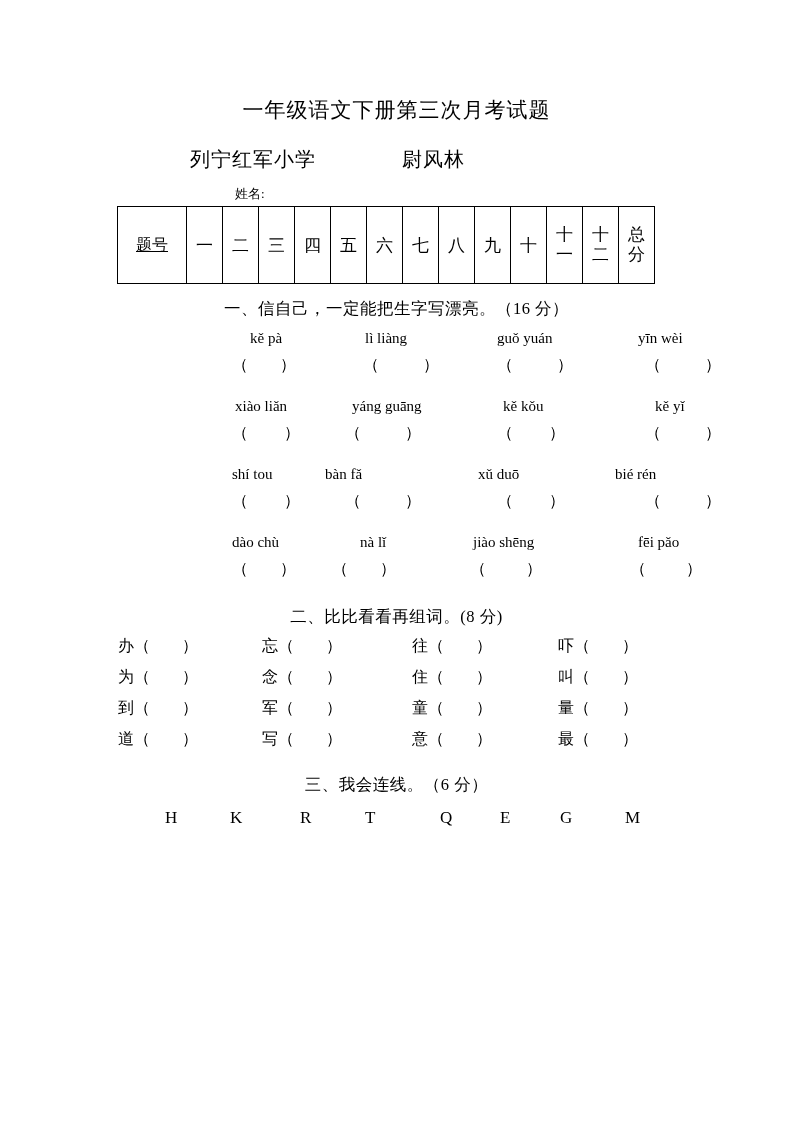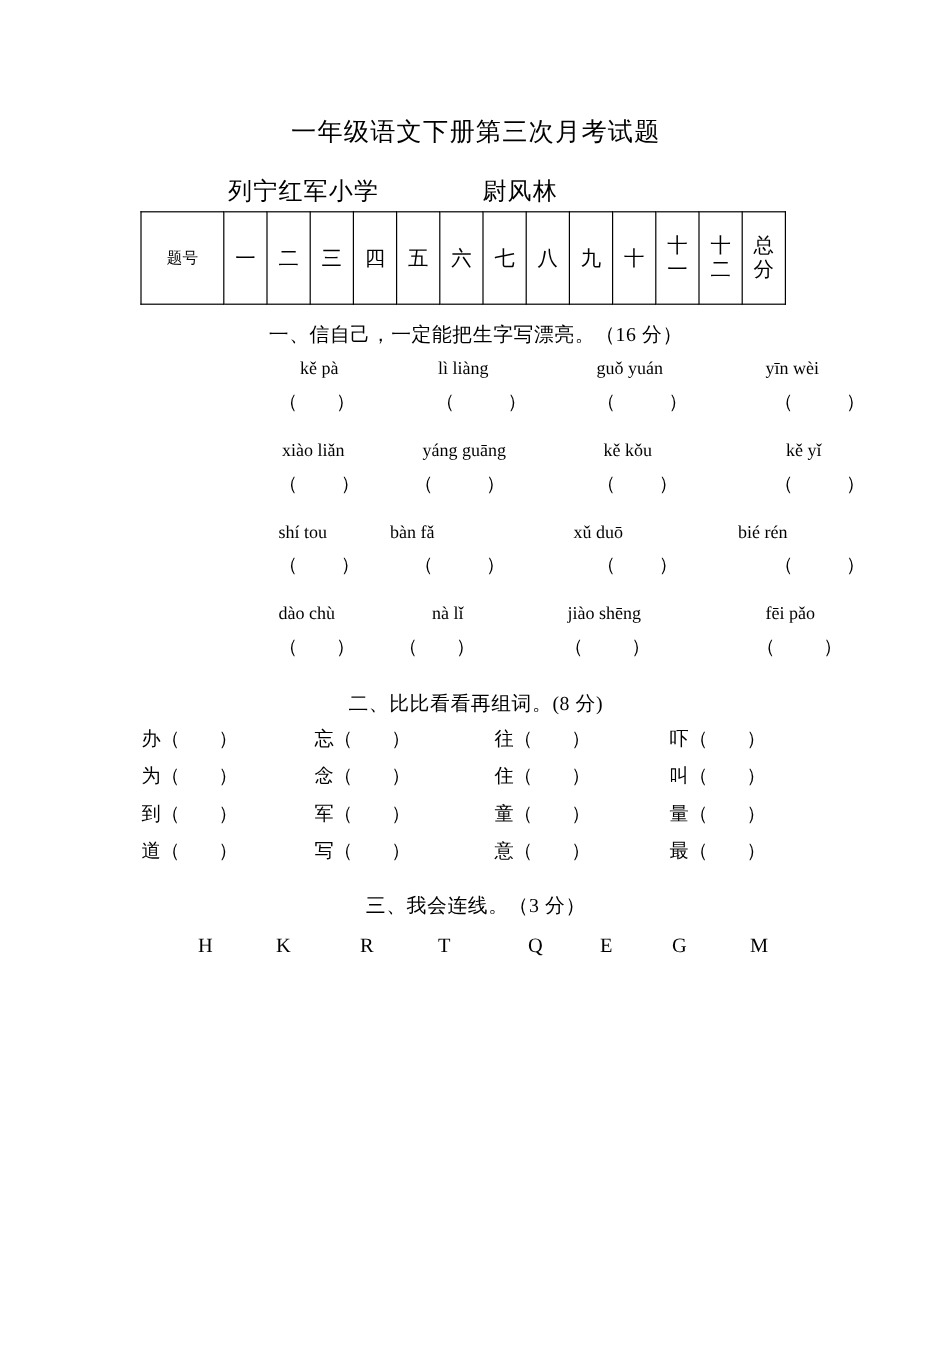--- a/index.html
+++ b/index.html
@@ -56,21 +56,22 @@
     text-align: center;
     vertical-align: middle;
     font-size: 17px;
     height: 36px;
   }
   table.score tr.head td {
     height: 74px;
   }
   table.score td.label {
     width: 66px;
-    font-size: 13px;
+    font-size: 16px;
+    text-decoration: underline;
   }
   table.score td.cell {
     width: 33px;
   }
   table.score td.two {
     line-height: 1.15;
   }
   .section {
     font-size: 16.5px;
     margin-top: 14px;
@@ -121,20 +122,21 @@
 <body>
 
 <div class="page">
 
   <div class="title">一年级语文下册第三次月考试题</div>
 
   <div class="subtitle">
     <span>列宁红军小学</span><span class="gap"></span><span>尉风林</span>
   </div>
 
+  <div class="name-line">姓名:</div>
 
   <table class="score">
     <tbody>
         <tr class="head">
       <td class="label">题号</td>
       <td class="cell">一</td>
       <td class="cell">二</td>
       <td class="cell">三</td>
       <td class="cell">四</td>
       <td class="cell">五</td>
@@ -234,21 +236,21 @@
       <span style="left:498px">量（        ）</span>
     </div>
     <div class="g2row">
       <span style="left:58px">道（        ）</span>
       <span style="left:202px">写（        ）</span>
       <span style="left:352px">意（        ）</span>
       <span style="left:498px">最（        ）</span>
     </div>
   </div>
 
-  <div class="section">三、我会连线。（3 分）</div>
+  <div class="section">三、我会连线。（6 分）</div>
 
   <div class="sec3-letters">
     <span style="left:105px">H</span>
     <span style="left:170px">K</span>
     <span style="left:240px">R</span>
     <span style="left:305px">T</span>
     <span style="left:380px">Q</span>
     <span style="left:440px">E</span>
     <span style="left:500px">G</span>
     <span style="left:565px">M</span>

